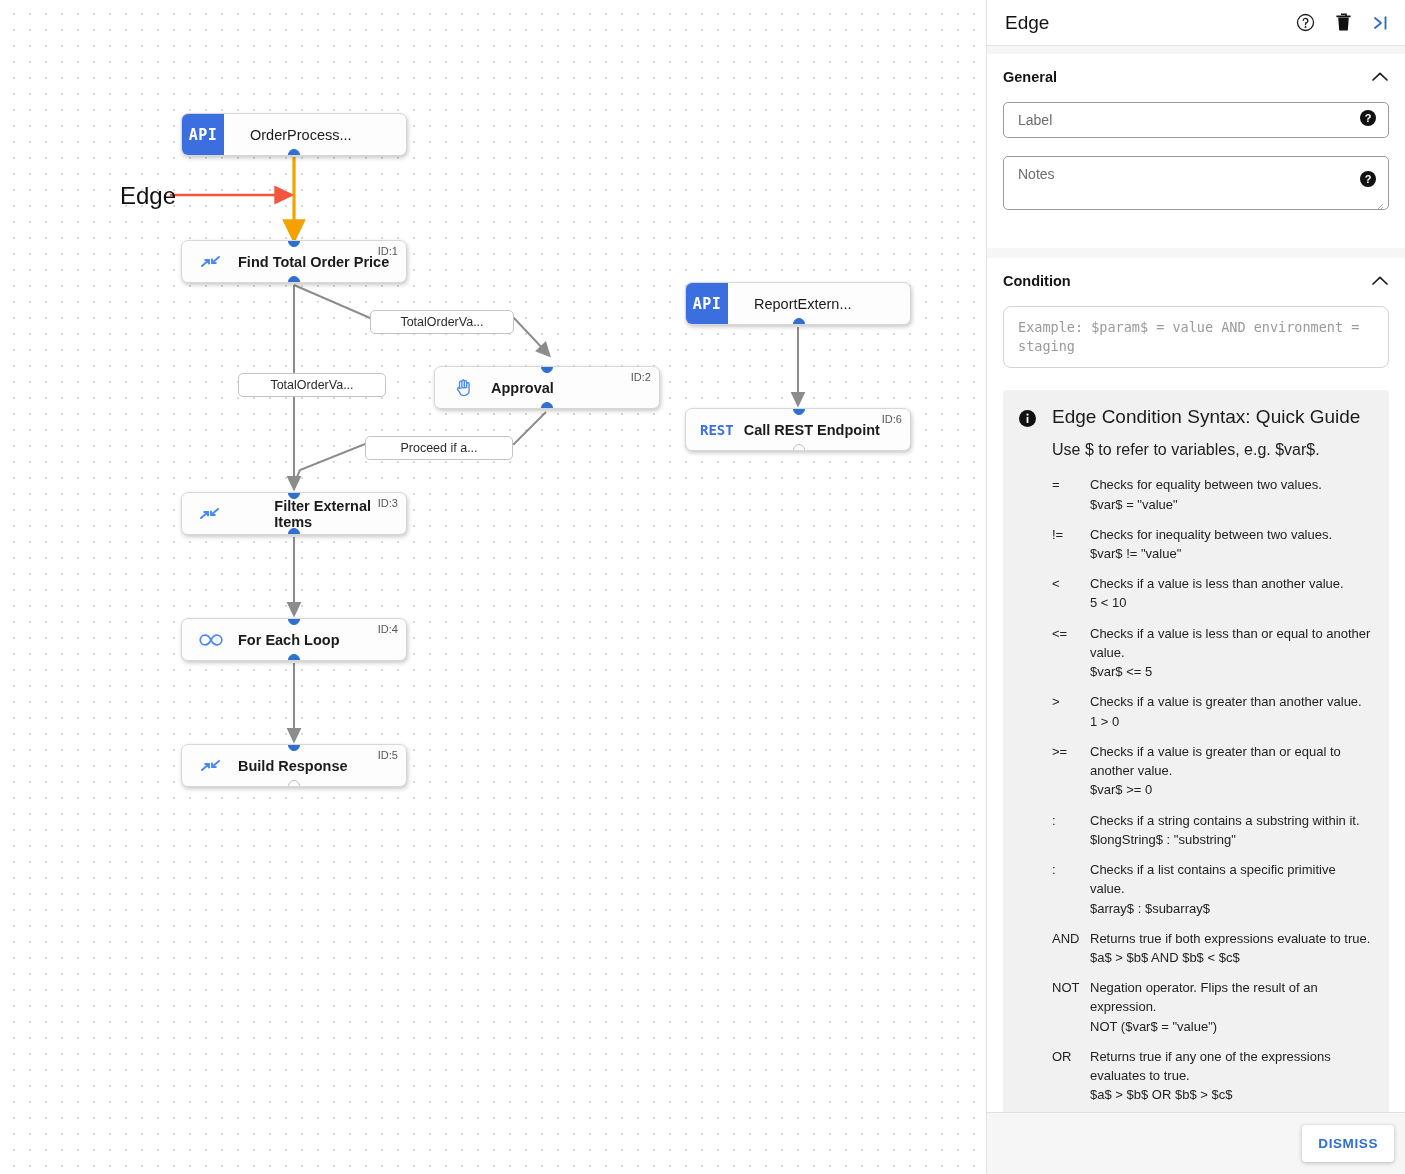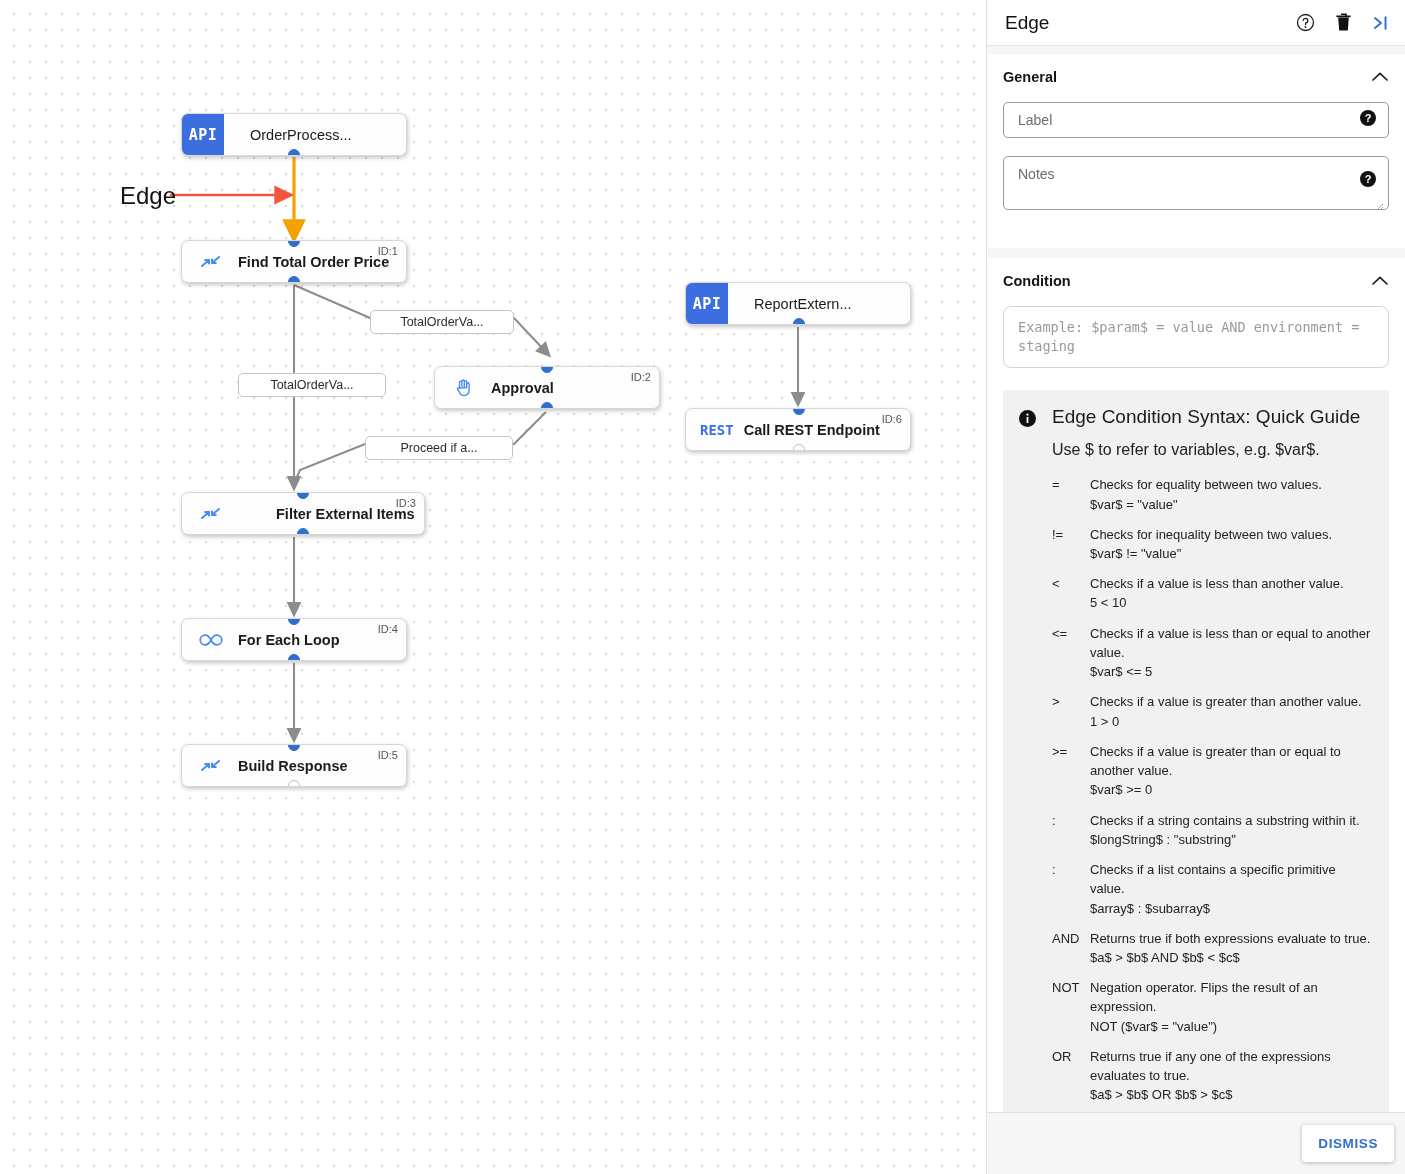--- a/index.html
+++ b/index.html
@@ -260,21 +260,21 @@
         <svg width="18" height="19" viewBox="0 0 18 19">
             <path d="M4.5,11 L4.5,4.3 a1.2,1.2 0 0 1 2.4,0 L6.9,9 M6.9,9 L6.9,3.2 a1.2,1.2 0 0 1 2.4,0 L9.3,9 M9.3,9 L9.3,3.8 a1.2,1.2 0 0 1 2.4,0 L11.7,9.5 M11.7,9.5 L11.7,6 a1.2,1.2 0 0 1 2.4,0 L14.1,12.4 a5,5 0 0 1 -5,5.2 a5,5 0 0 1 -4.6,-3.4 L2.6,11.5 a1.2,1.2 0 0 1 1.9,-1.4 Z" stroke="#4a8af4" stroke-width="1.4" fill="none" stroke-linejoin="round"></path>
           </svg>
       </div>
       <div class="node-title">Approval</div>
       <div class="node-id">ID:2</div>
       <div class="port top" style="left:112px;"></div>
       <div class="port bottom" style="left:112px;"></div>
     </div>
 
-    <div class="node step" style="left:181px; top:492px; width:244px; height:43px;gap:38px;">
+    <div class="node step" style="left:181px; top:492px; width:226px; height:43px;gap:38px;">
       <div class="node-icon">
         <svg width="20" height="16" viewBox="0 0 20 16">
             <path d="M1,12 L8,6 M8,6 L4.2,6 M8,6 L8,9.6" stroke="#4a8af4" stroke-width="2" fill="none" stroke-linecap="round"></path>
             <path d="M18,3 L11,9 M11,9 L14.8,9 M11,9 L11,5.4" stroke="#4a8af4" stroke-width="2" fill="none" stroke-linecap="round"></path>
           </svg>
       </div>
       <div class="node-title">Filter External Items</div>
       <div class="node-id">ID:3</div>
       <div class="port top"></div>
       <div class="port bottom"></div>

